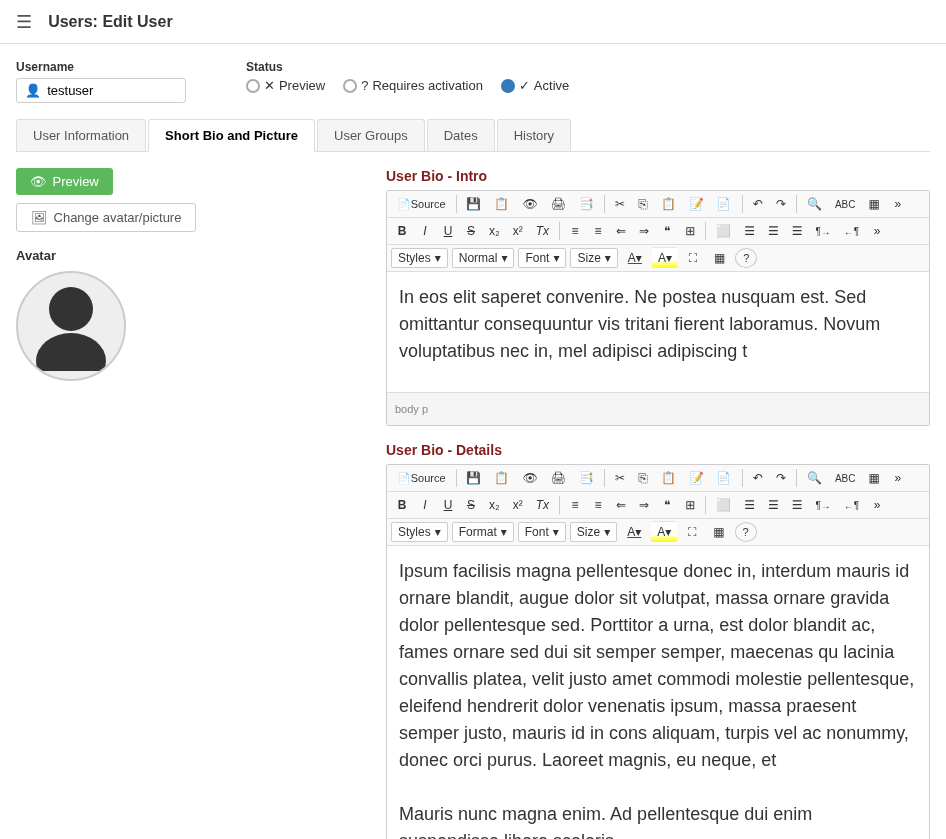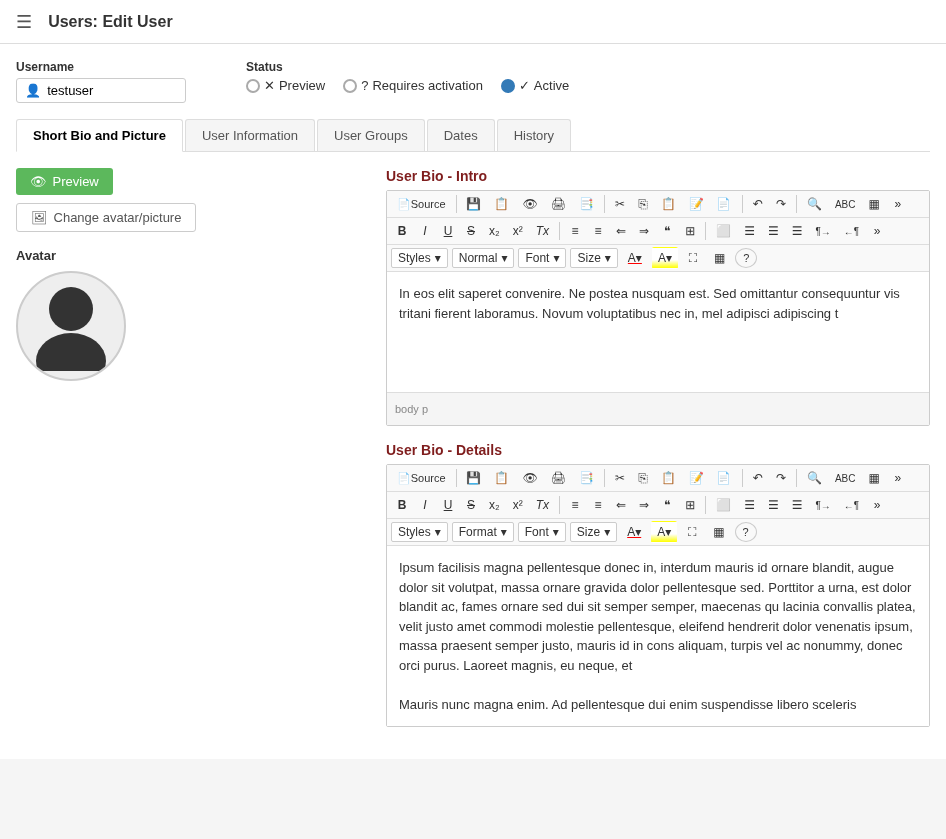--- a/index.html
+++ b/index.html
@@ -77,21 +77,21 @@
     .toolbar-separator { width: 1px; height: 18px; background: #ccc; margin: 0 3px; }
 
     .toolbar-dropdown {
       display: inline-flex; align-items: center; border: 1px solid #ccc;
       border-radius: 2px; background: #fff; padding: 2px 6px; cursor: pointer;
       font-size: 12px; height: 20px; gap: 4px;
     }
 
     .editor-body {
       min-height: 120px; padding: 12px; background: #fff;
-      font-size: 13px; line-height: 1.5; overflow: hidden;
+      font-size: 18px; line-height: 1.5; overflow: hidden;
     }
     .editor-footer {
       background: #f5f5f5; border-top: 1px solid #ddd;
       padding: 10px 8px; font-size: 11px; color: #888;
     }
 
     .clearfix::after { content: ''; display: table; clear: both; }
 
     .bold { font-weight: bold; }
     .italic { font-style: italic; }
@@ -133,22 +133,22 @@
           <span class="radio-custom active"></span>
           <span>✓</span>
           <span>Active</span>
         </div>
       </div>
     </div>
   </div>
 
   <div class="tabs-section">
     <div class="tabs">
+      <div class="tab">User Information</div>
       <div class="tab active">Short Bio and Picture</div>
-      <div class="tab">User Information</div>
       <div class="tab">User Groups</div>
       <div class="tab">Dates</div>
       <div class="tab">History</div>
     </div>
 
     <div class="tab-content clearfix">
 
       <div class="left-panel">
         <button class="btn-preview">
           <span>👁</span>

